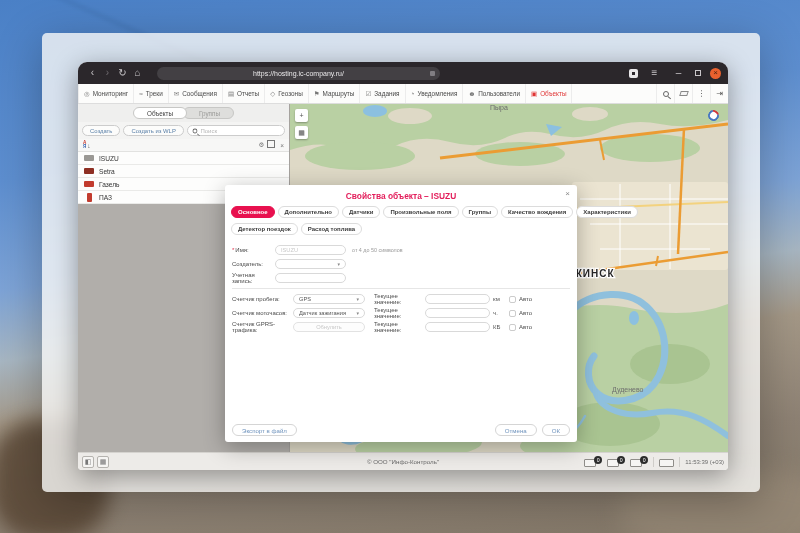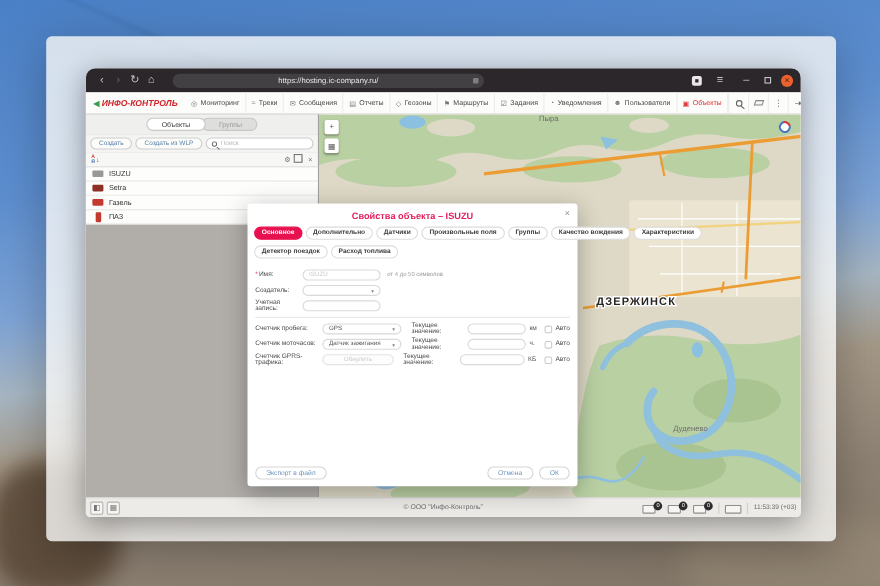--- a/index.html
+++ b/index.html
@@ -98,21 +98,21 @@
   #sb-copy { position:absolute; left:50%; transform:translateX(-50%); font-size:6.2px; color:#6a6a6a; }
   #sb-right { margin-left:auto; display:flex; align-items:center; gap:5px; }
   .sb-group { display:flex; align-items:flex-start; }
   .sb-ico { width:12px; height:8px; border:1px solid #8f8d89; border-radius:1px; background:#f6f5f3; margin-top:3px; }
   .badge { width:8px; height:8px; border-radius:50%; background:#2c2c2c; color:#fff; font-size:5.2px;
     display:flex; align-items:center; justify-content:center; margin-left:-2px; }
   .sb-sep { width:1px; height:10px; background:#cfcdc9; }
   #sb-time { font-size:6px; color:#6a6a6a; white-space:nowrap; }
 
   
-  #modal { position:absolute; left:147px; top:81px; width:300px; height:257px; background:#fff;
+  #modal { position:absolute; left:147px; top:81px; width:352px; height:257px; background:#fff;
     border-radius:3px; box-shadow:0 5px 22px rgba(0,0,0,.3); z-index:10; }
   #modal-title { text-align:center; padding-top:6px; font-size:8.4px; font-weight:bold; color:#e31e5b; }
   #modal-close { position:absolute; right:7px; top:5px; font-size:8px; color:#8a8a8a; line-height:1; }
   .tab-row { display:flex; gap:3px; padding:0 6px; margin-top:5px; flex-wrap:nowrap; }
   .tab { height:12px; line-height:11px; border:1px solid #dcdcdc; border-radius:7px; background:#fff;
     color:#3c3c3c; font-size:6px; font-weight:bold; padding:0 6px; white-space:nowrap; }
   .tab.active { background:#e8114f; border-color:#e8114f; color:#fff; }
   #form { margin-top:8px; font-size:6px; color:#4a4a4a; }
   .f-row { height:14px; display:flex; align-items:center; padding:0 7px; }
   .f-label { width:43px; flex:none; }
@@ -161,24 +161,20 @@
     <div id="tb-right">
       <span class="ext-ico"></span>
       <span class="tb-ico">≡</span>
       <span class="tb-ico">–</span>
       <span class="win-max"></span>
       <span class="win-close">×</span>
     </div>
   </div>
 
   <div id="navbar">
-    <div id="logo">
-      <span class="lg-glyph">◀</span>
-      <span>ИНФО-КОНТРОЛЬ</span>
-    </div>
     <div class="nav-item">
         <span class="nv-ico">◎</span>
         <span>Мониторинг</span>
       </div>
     <div class="nav-item">
         <span class="nv-ico">≈</span>
         <span>Треки</span>
       </div>
     <div class="nav-item">
         <span class="nv-ico">✉</span>

